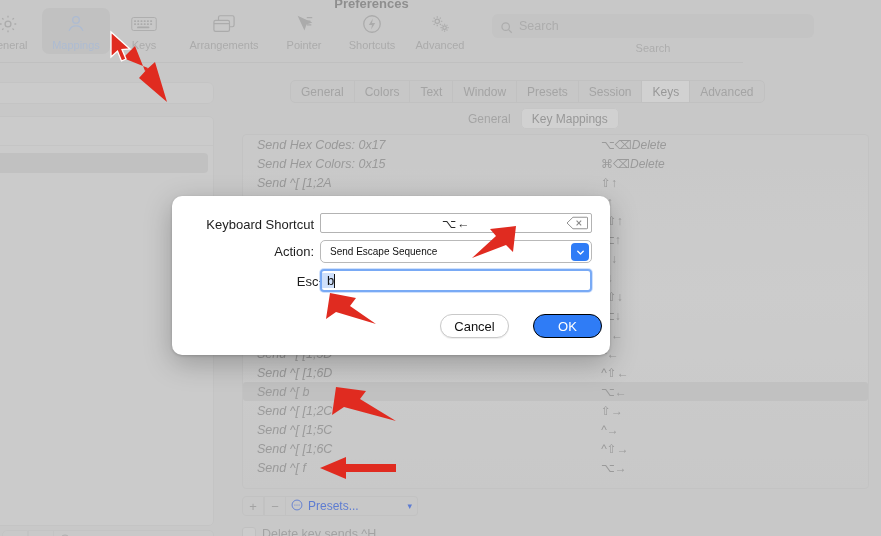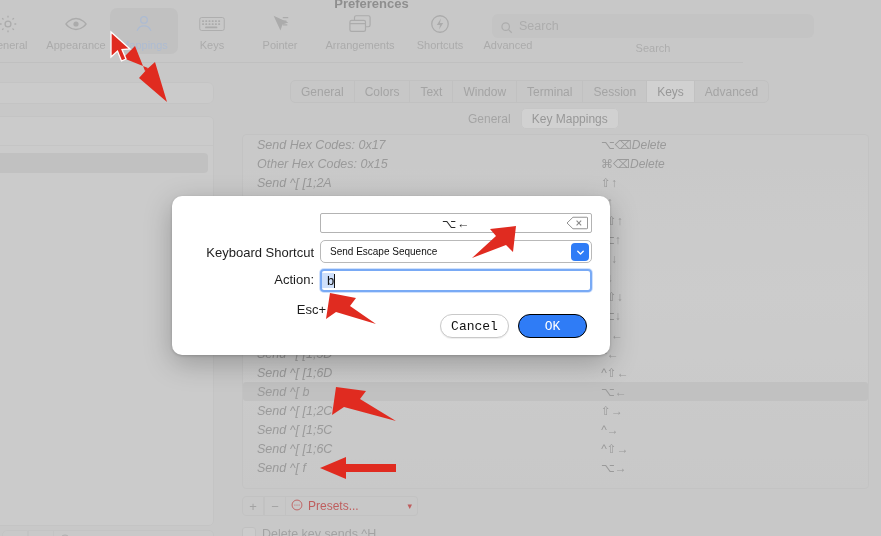--- a/index.html
+++ b/index.html
@@ -113,36 +113,36 @@
   .km-act{font-size:12.5px;color:#7e7e7e;white-space:nowrap;}
   .km-key{position:absolute;left:358px;font-size:12px;color:#7e7e7e;white-space:nowrap;}
 
   .km-bottom{position:absolute;left:12px;top:424px;display:flex;}
   .km-btn{width:22px;height:20px;border:1px solid #bfbfbf;background:#c9c9c9;box-sizing:border-box;
           font-size:13px;color:#8d8d8d;display:flex;align-items:center;justify-content:center;}
   .km-btn:first-child{border-radius:4px 0 0 4px;}
   .km-presets{
     width:132px;height:20px;border:1px solid #bfbfbf;border-left:none;border-radius:0 4px 4px 0;
     background:#c9c9c9;box-sizing:border-box;display:flex;align-items:center;gap:5px;padding:0 5px;
-    font-size:12px;color:#b91c1c;
+    font-size:12px;color:#1d4ed8;
   }
   .km-presets .caret{margin-left:auto;font-size:9px;}
 
   .km-check{position:absolute;left:12px;top:455px;display:flex;align-items:center;gap:6px;}
   .km-check .box{width:12px;height:12px;border:1px solid #bcbcbc;background:#cfcfcf;border-radius:3px;}
   .km-check .lab{font-size:12.5px;color:#8d8d8d;white-space:nowrap;}
 
   
   .dialog{
     position:absolute;left:172px;top:196px;width:438px;height:159px;
     background:#ffffff;border-radius:10px;
     box-shadow:0 8px 28px rgba(0,0,0,.25),0 1px 3px rgba(0,0,0,.18);
     z-index:50;
   }
-  .dlg-label{font-size:13px;color:#1d1d1d;text-align:right;margin-top:28px;}
+  .dlg-label{font-size:13px;color:#1d1d1d;text-align:right;}
 
   .ks-field{
     position:absolute;left:320px;top:213px;width:272px;height:20px;
     border:1px solid #b3b3b3;background:#fff;border-radius:2px;box-sizing:border-box;
     display:flex;align-items:center;justify-content:center;z-index:51;
   }
   .ks-val{font-size:12.5px;color:#2b2b2b;letter-spacing:.5px;}
   .ks-clear{position:absolute;right:3px;top:2px;width:22px;height:14px;color:#8a8a8a;}
 
   .act-field{
@@ -162,21 +162,21 @@
     display:flex;align-items:center;z-index:51;
     box-shadow:0 0 0 1px rgba(121,170,245,.35);
   }
   .esc-val{font-size:13px;color:#111;padding-left:5px;background:#cfe0fb;}
   .esc-caret{width:1px;height:14px;background:#111;margin-left:0px;}
 
   .lbl-ks{position:absolute;left:196px;top:217px;width:118px;z-index:51;}
   .lbl-act{position:absolute;left:196px;top:244px;width:118px;z-index:51;}
   .lbl-esc{position:absolute;left:208px;top:274px;width:118px;z-index:51;}
 
-  .dlg-buttons{position:absolute;left:440px;top:314px;display:flex;gap:9px;z-index:51;font-family:Liberation Mono, monospace;}
+  .dlg-buttons{position:absolute;left:440px;top:314px;display:flex;gap:24px;z-index:51;}
   .btn{
     height:24px;border-radius:12px;font-size:13px;display:flex;align-items:center;justify-content:center;
     box-sizing:border-box;
   }
   .btn-cancel{width:69px;background:#fff;border:1px solid #c9c9c9;color:#111;
               box-shadow:0 1px 1px rgba(0,0,0,.07);}
   .btn-ok{width:69px;background:#2f7cf6;color:#fff;border:1px solid #000000;}
 
   
   .arrow{position:absolute;z-index:90;pointer-events:none;}
@@ -195,29 +195,20 @@
       <div class="tb-item">
         <div class="tb-ico">
           <svg width="22" height="22" viewBox="0 0 24 24" fill="none" stroke="currentColor" stroke-width="1.4">
             <circle cx="12" cy="12" r="3.2"></circle>
             <path d="M12 3v2M12 19v2M3 12h2M19 12h2M5.6 5.6l1.5 1.5M16.9 16.9l1.5 1.5M18.4 5.6l-1.5 1.5M7.1 16.9l-1.5 1.5"></path>
           </svg>
         </div>
         <div class="tb-lab">General</div>
       </div>
 
-      <div class="tb-item">
-        <div class="tb-ico">
-          <svg width="24" height="24" viewBox="0 0 24 24" fill="none" stroke="currentColor" stroke-width="1.4">
-            <path d="M2 12s3.6-5.5 10-5.5S22 12 22 12s-3.6 5.5-10 5.5S2 12 2 12z"></path>
-            <circle cx="12" cy="12" r="2.6" fill="currentColor" stroke="none"></circle>
-          </svg>
-        </div>
-        <div class="tb-lab">Appearance</div>
-      </div>
 
       <div class="tb-item sel">
         <div class="tb-ico">
           <svg width="22" height="22" viewBox="0 0 24 24" fill="none" stroke="currentColor" stroke-width="1.5">
             <circle cx="12" cy="7.5" r="3.6"></circle>
             <path d="M4.5 19.5c1.3-3.6 4-5.4 7.5-5.4s6.2 1.8 7.5 5.4"></path>
           </svg>
         </div>
         <div class="tb-lab">Mappings</div>
       </div>
@@ -239,39 +230,39 @@
                 <rect x="16.6" y="9" width="2.6" height="2.4" rx=".6"></rect>
               <rect x="20.8" y="9" width="2.6" height="2.4" rx=".6"></rect>
                 <rect x="25" y="9" width="2.6" height="2.4" rx=".6"></rect>
               <rect x="8" y="13.2" width="16" height="2.4" rx=".8"></rect>
             </g>
           </svg>
         </div>
         <div class="tb-lab">Keys</div>
       </div>
 
-      <div class="tb-item">
-        <div class="tb-ico">
-          <svg width="22" height="22" viewBox="0 0 24 24" fill="none" stroke="currentColor" stroke-width="1.3">
-            <path d="M5 3l7.5 16 2.2-6.4 6.4-2.2z" fill="currentColor" stroke="none"></path>
-            <path d="M15 5h6M15 9h4M15 13h5" stroke-width="1.4"></path>
-          </svg>
-        </div>
-        <div class="tb-lab">Pointer</div>
-      </div>
-
       <div class="tb-item wide">
         <div class="tb-ico">
           <svg width="26" height="22" viewBox="0 0 28 24" fill="none" stroke="currentColor" stroke-width="1.3">
             <rect x="8" y="3" width="17" height="12" rx="1.8"></rect>
             <rect x="3" y="8" width="17" height="12" rx="1.8" fill="#c9c9c9"></rect>
             <path d="M3 11.6h17"></path>
           </svg>
         </div>
         <div class="tb-lab">Arrangements</div>
+      </div>
+
+      <div class="tb-item">
+        <div class="tb-ico">
+          <svg width="22" height="22" viewBox="0 0 24 24" fill="none" stroke="currentColor" stroke-width="1.3">
+            <path d="M5 3l7.5 16 2.2-6.4 6.4-2.2z" fill="currentColor" stroke="none"></path>
+            <path d="M15 5h6M15 9h4M15 13h5" stroke-width="1.4"></path>
+          </svg>
+        </div>
+        <div class="tb-lab">Pointer</div>
       </div>
 
       <div class="tb-item">
         <div class="tb-ico">
           <svg width="22" height="22" viewBox="0 0 24 24" fill="none" stroke="currentColor" stroke-width="1.4">
             <circle cx="12" cy="12" r="9"></circle>
             <path d="M13 6l-4.5 7H12l-1 5 4.5-7H12z" fill="currentColor" stroke="none"></path>
           </svg>
         </div>
         <div class="tb-lab">Shortcuts</div>
@@ -329,38 +320,38 @@
     </div>
   </div>
 
   <div class="right-pane">
 
     <div class="tabs-main">
       <div class="tabm">General</div>
       <div class="tabm">Colors</div>
       <div class="tabm">Text</div>
       <div class="tabm">Window</div>
-      <div class="tabm">Terminal</div>
+      <div class="tabm">Presets</div>
       <div class="tabm">Session</div>
       <div class="tabm sel">Keys</div>
       <div class="tabm">Advanced</div>
     </div>
 
     <div class="tabs-sub">
       <div class="tabsub">General</div>
       <div class="tabsub sel">Key Mappings</div>
     </div>
 
     <div class="km-list" id="km-list">
         <div class="km-row">
           <span class="km-act">Send Hex Codes: 0x17</span>
           <span class="km-key">⌥⌫Delete</span>
         </div>
         <div class="km-row">
-          <span class="km-act">Other Hex Codes: 0x15</span>
+          <span class="km-act">Send Hex Colors: 0x15</span>
           <span class="km-key">⌘⌫Delete</span>
         </div>
         <div class="km-row">
           <span class="km-act">Send ^[ [1;2A</span>
           <span class="km-key">⇧↑</span>
         </div>
         <div class="km-row">
           <span class="km-act">Send ^[ [1;5A</span>
           <span class="km-key">^↑</span>
         </div>

